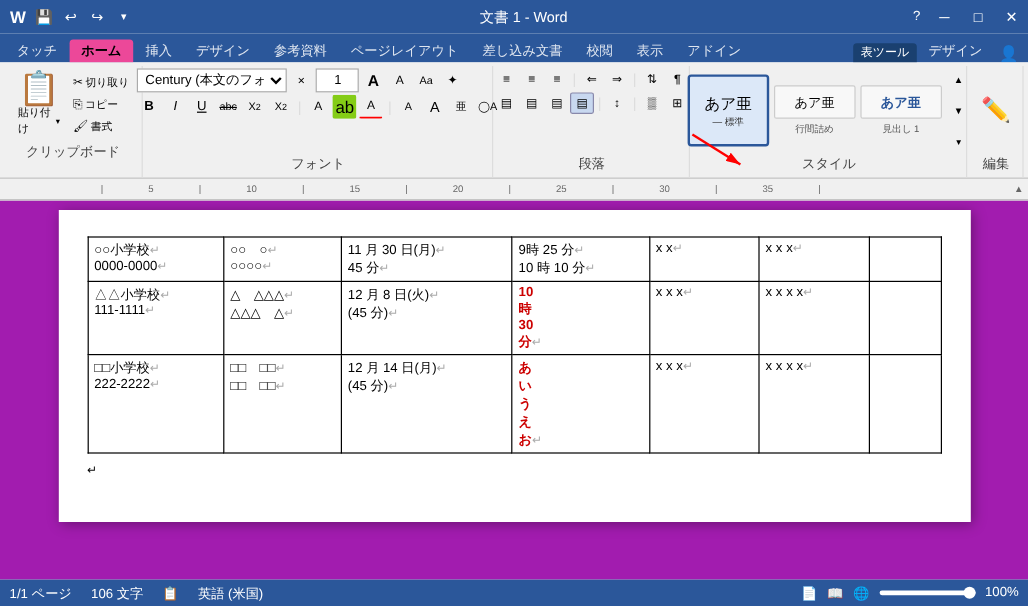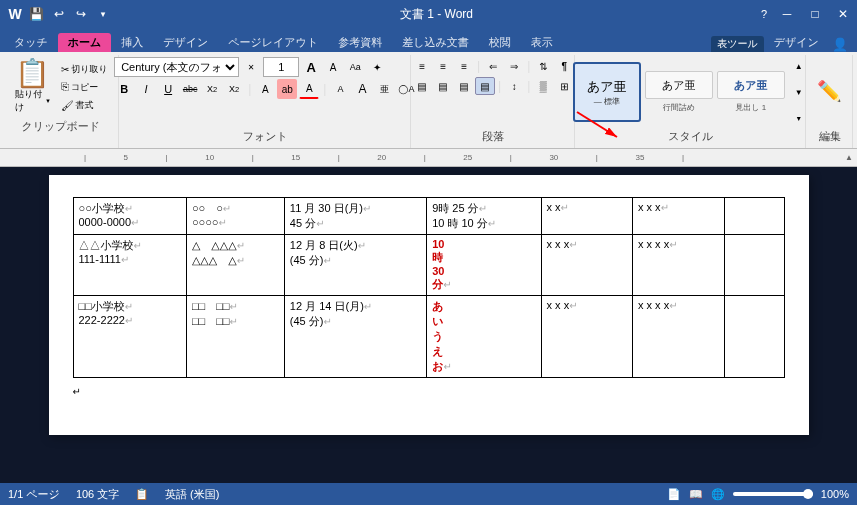--- a/index.html
+++ b/index.html
@@ -232,21 +232,21 @@
       cursor: pointer;
       min-width: 68px;
       height: 28px;
       display: flex;
       align-items: center;
       justify-content: center;
       background: #f8f8f8;
     }
 
     .doc-container {
-      background: #0f172a;
+      background: #a21caf;
       display: flex;
       justify-content: center;
       align-items: flex-start;
       padding: 8px 0;
       flex: 1;
       overflow: auto;
     }
 
     .doc-page {
       background: white;
@@ -298,25 +298,26 @@
       <span class="win-btn">□</span>
       <span class="win-btn close">✕</span>
     </div>
   </div>
 
   <div class="tabs-ribbon">
     <div class="rtab">タッチ</div>
     <div class="rtab active">ホーム</div>
     <div class="rtab">挿入</div>
     <div class="rtab">デザイン</div>
+    <div class="rtab">参考資料</div>
     <div class="rtab">ページレイアウト</div>
-    <div class="rtab">参考資料</div>
     <div class="rtab">差し込み文書</div>
     <div class="rtab">校閲</div>
     <div class="rtab">表示</div>
+    <div class="rtab">アドイン</div>
     <div style="margin-left:auto;display:flex;align-items:center;gap:0;">
       <div style="background:#1a4070;color:white;font-size:10px;padding:1px 6px;border-radius:3px 3px 0 0;display:flex;align-items:center;gap:4px;">
         <span>表ツール</span>
       </div>
     </div>
     <div class="rtab">デザイン</div>
     <div style="display:flex;align-items:center;padding:0 4px;">
       <span style="color:white;font-size:13px;cursor:pointer;">👤</span>
     </div>
   </div>
@@ -364,21 +365,21 @@
         </div>
         <div class="font-row2">
           <span class="fmt-btn" style="font-weight:bold;">B</span>
           <span class="fmt-btn" style="font-style:italic;">I</span>
           <span class="fmt-btn" style="text-decoration:underline;">U</span>
           <span class="fmt-btn" style="text-decoration:line-through;font-size:9px;">abc</span>
           <span class="fmt-btn" style="font-size:9px;">X<sub>2</sub></span>
           <span class="fmt-btn" style="font-size:9px;">X<sup>2</sup></span>
           <span style="color:#ddd;margin:0 2px;">|</span>
           <span class="fmt-btn" style="font-size:10px;">A</span>
-          <span class="fmt-btn" style="font-size:10px;background:#fca5a5;padding:0 2px;">ab</span>
+          <span class="fmt-btn" style="font-size:14px;background:#84cc16;padding:0 2px;">ab</span>
           <span class="fmt-btn" style="font-size:10px;border-bottom:2px solid red;">A</span>
           <span style="color:#ddd;margin:0 2px;">|</span>
           <span class="fmt-btn" style="font-size:9px;">A</span>
           <span class="fmt-btn" style="font-size:12px;">A</span>
           <span class="fmt-btn" style="font-size:9px;">亜</span>
           <span class="fmt-btn" style="font-size:9px;">◯A</span>
         </div>
       </div>
       <div class="rg-label">フォント</div>
     </div>

